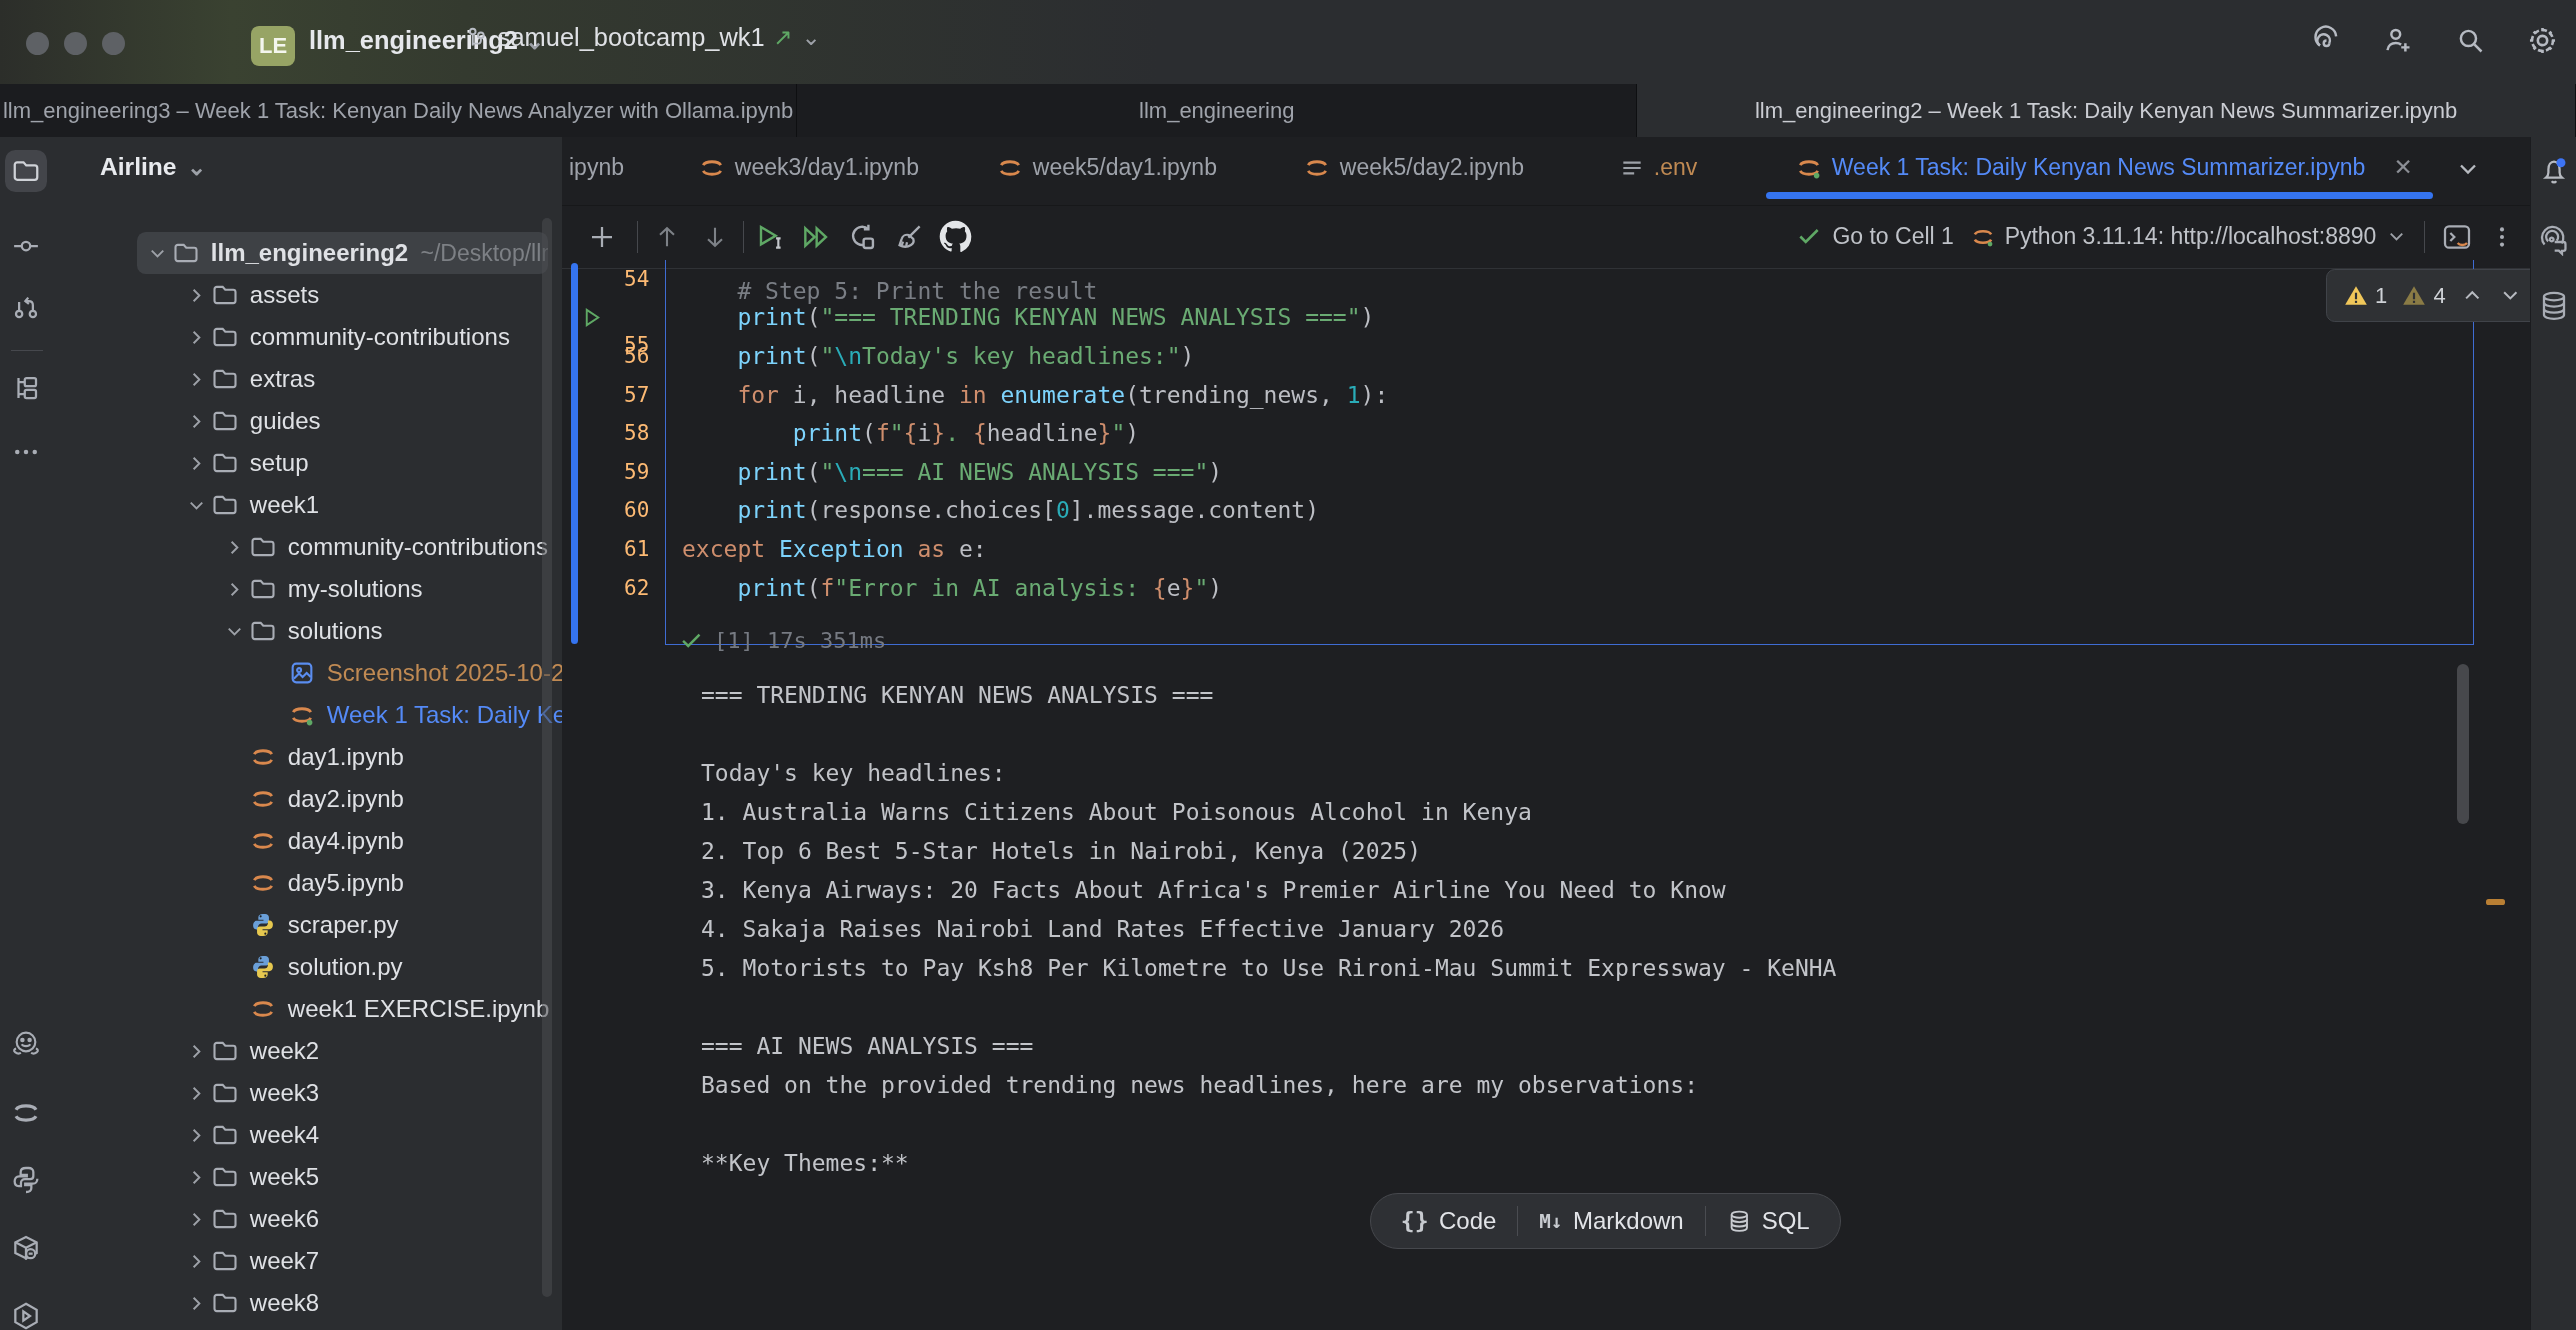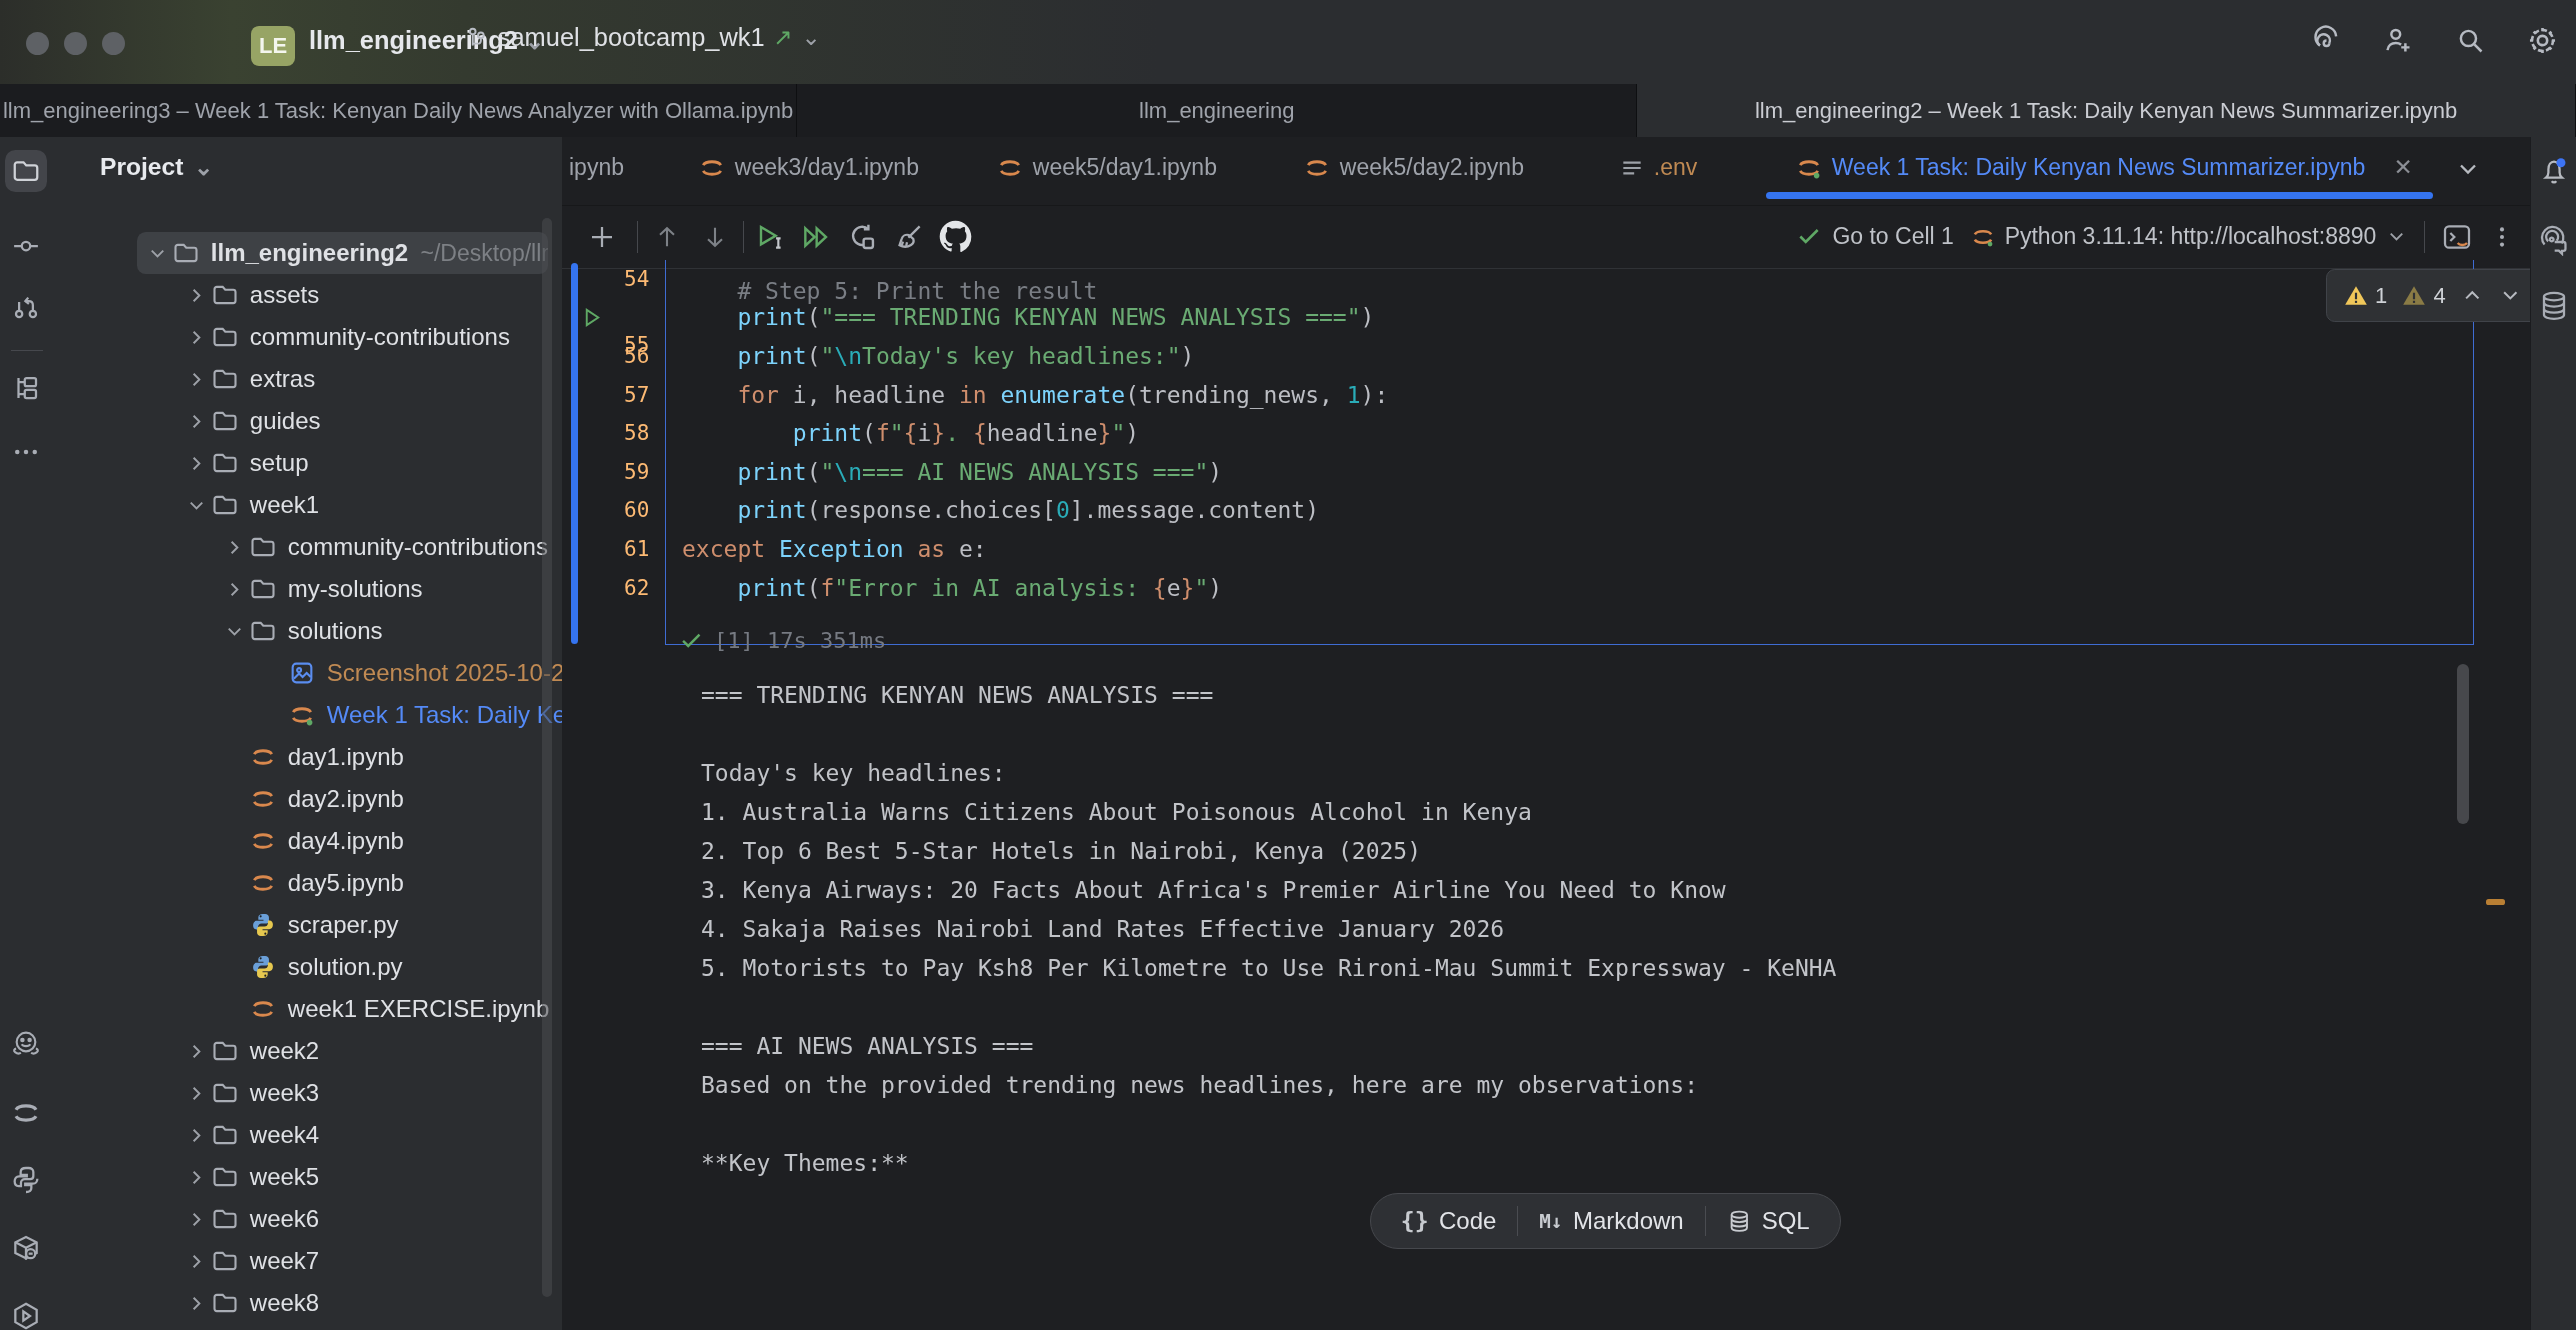--- a/index.html
+++ b/index.html
@@ -228,21 +228,21 @@
     <div class="ls-item" style="top:1158px">
       <svg width="32" height="32" viewBox="0 0 24 24" fill="none" stroke="#a9adb5" stroke-width="1.7">
         <path d="M12 2.8 20 7.4v9.2L12 21.2 4 16.6V7.4z"></path>
           <path d="m10 8.5 5 3.5-5 3.5z"></path>
       </svg>
     </div>
   </div>
 
   <div class="panel">
     <div class="panel-head">
-      <span>Project</span>
+      <span>Airline</span>
       <span class="tb-chev">⌄</span>
     </div>
     <div class="tree" id="tree">
         <div class="trow sel" style="padding-left: 7px; margin-left: 84px;">
           <span class="chev">
             <svg width="23" height="23" viewBox="0 0 24 24" fill="none" stroke="#9da1a8" stroke-width="2">
               <path d="m6 9 6 6 6-6"></path>
             </svg>
           </span>
           <span class="ticn">

